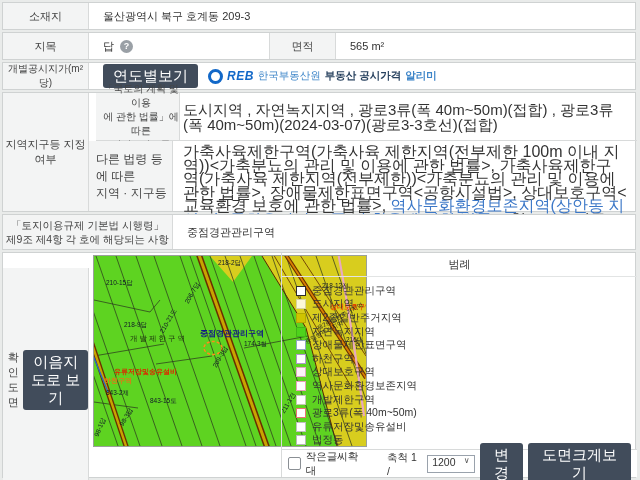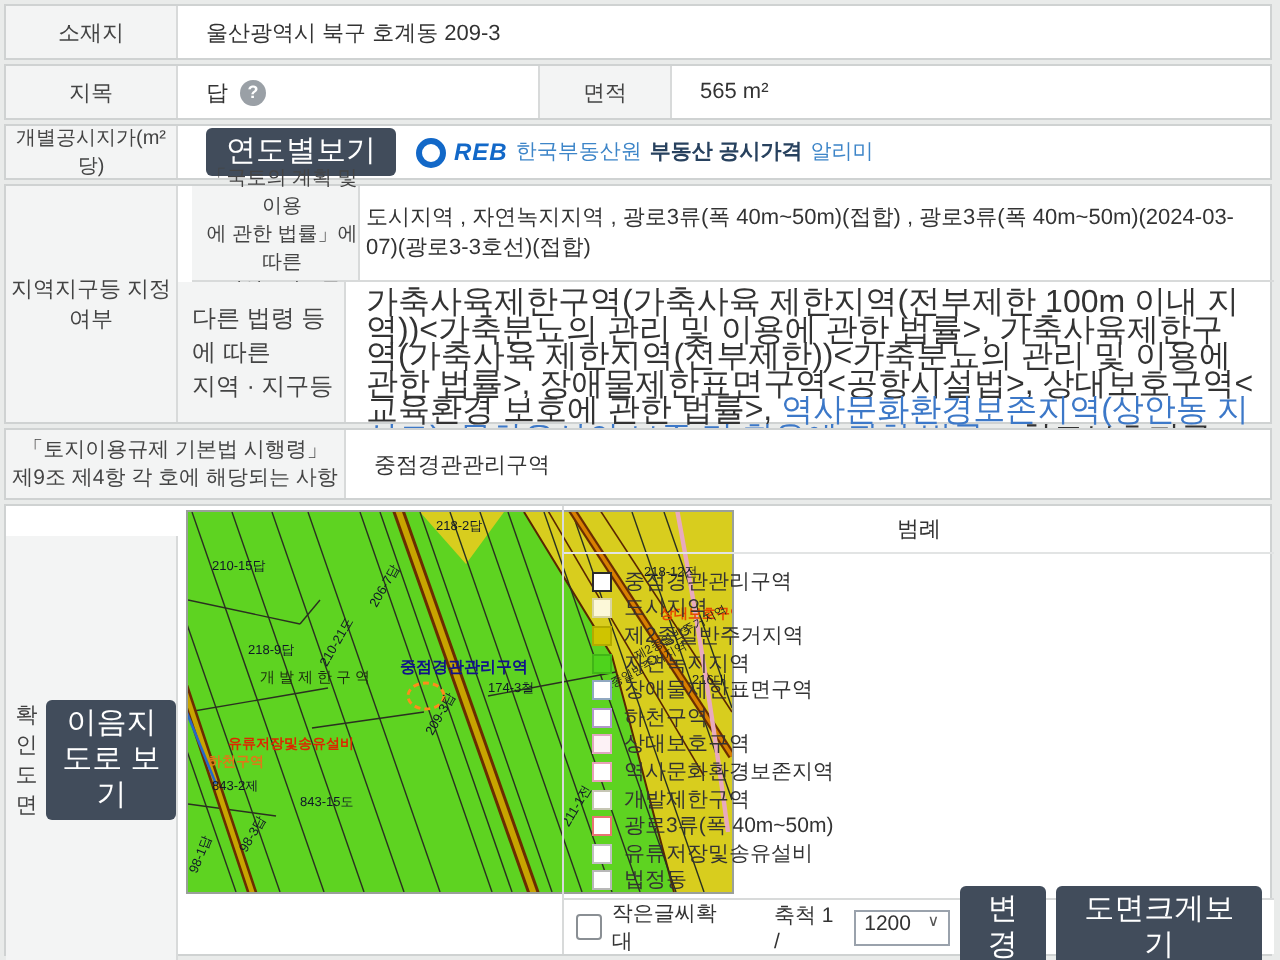--- a/index.html
+++ b/index.html
@@ -15,21 +15,21 @@
   .prewrap{white-space:pre-line;}
   .darkbtn{background:#414c5b;color:#fff;border:none;border-radius:3px;font-size:15px;
     padding:3px 10px;font-family:inherit;line-height:1.2;cursor:pointer;}
   .helpicon{display:inline-flex;width:13px;height:13px;border-radius:50%;background:#9aa0a6;color:#fff;
     font-size:9px;align-items:center;justify-content:center;margin-left:6px;font-weight:bold;}
   .rebline{display:flex;align-items:center;gap:4px;font-size:10.5px;}
   .reblogoicon{display:inline-block;width:9px;height:9px;border:3px solid #1268c8;border-radius:50%;box-sizing:content-box;}
   .reblogotext{color:#1268c8;font-weight:bold;font-style:italic;font-size:12px;letter-spacing:0.5px;}
   .reborg{color:#3d85c8;}
   .rebbold{color:#27415e;font-weight:bold;}
-  .rebsuffix{color:#3d85c8;font-weight:normal;text-align:right;}
+  .rebsuffix{color:#3d85c8;font-weight:bold;text-align:right;}
   .hl{color:#3c78c8;}
   .legend-item{display:flex;align-items:center;height:13.6px;gap:6px;}
   .legend-swatch{width:10px;height:10px;border:1px solid #bbb;box-sizing:border-box;background:#fff;flex:0 0 auto;}
   .legend-label{font-size:10.5px;color:#333;white-space:nowrap;}
   .ctrlbar{position:absolute;left:0;right:0;bottom:0;height:28px;border-top:1px solid #d8dada;
     display:flex;align-items:center;font-size:10.5px;color:#333;padding:0 6px;box-sizing:border-box;gap:5px;background:#fff;}
   .checkbox{width:11px;height:11px;border:1px solid #8a8f94;border-radius:2px;background:#fff;display:inline-block;}
   .scaleselect{display:inline-flex;align-items:flex-start;justify-content:space-between;width:48px;height:18px;
     border:1px solid #9aa2ac;background:#fff;padding:0 4px;font-size:10.5px;box-sizing:border-box;}
   .chev{font-size:8px;color:#555;}
@@ -68,21 +68,21 @@
       </span>
     </div>
   </div>
 
   <div class="row" style="top:90px;height:120px;">
     <div class="labelcell" style="left:0;top:0;width:86px;height:118px;">지역지구등 지정여부</div>
 
     <div class="labelcell prewrap" style="left:86px;top:0;width:84px;height:48px;border-bottom:1px solid #d8dada;font-size:10px;text-align:center;padding-left:7px;justify-content:flex-start;margin-left:7px;">「국토의 계획 및 이용
 에 관한 법률」에 따른
 지역 · 지구등</div>
-    <div class="valuecell" style="left:170px;top:0;width:464px;height:48px;border-bottom:1px solid #d8dada;padding:4px 10px;font-size:11px;line-height:15px;">도시지역 , 자연녹지지역 , 광로3류(폭 40m~50m)(접합) , 광로3류(폭 40m~50m)(2024-03-07)(광로3-3호선)(접합)</div>
+    <div class="valuecell" style="left:170px;top:0;width:464px;height:48px;border-bottom:1px solid #d8dada;padding:4px 10px;font-size:15px;line-height:15px;">도시지역 , 자연녹지지역 , 광로3류(폭 40m~50m)(접합) , 광로3류(폭 40m~50m)(2024-03-07)(광로3-3호선)(접합)</div>
 
     <div class="labelcell prewrap" style="left:86px;top:48px;width:84px;height:70px;font-size:12px;text-align:left;padding-left:7px;justify-content:flex-start;">다른 법령 등에 따른
 지역 · 지구등</div>
     <div class="valuecell" style="left:170px;top:48px;width:464px;height:70px;padding:4px 10px;font-size:16px;line-height:13.6px;display:block;box-sizing:border-box;">
       <span>가축사육제한구역(가축사육 제한지역(전부제한 100m 이내 지역))&lt;가축분뇨의 관리 및 이용에 관한 법률&gt;, 가축사육제한구역(가축사육 제한지역(전부제한))&lt;가축분뇨의 관리 및 이용에 관한 법률&gt;, 장애물제한표면구역&lt;공항시설법&gt;, 상대보호구역&lt;교육환경 보호에 관한 법률&gt;, </span><span class="hl">역사문화환경보존지역(상안동 지석묘)&lt;문화유산의 보존 및 활용에 관한 법률&gt;</span><span>, 철도보호지구&lt;철도안전법&gt;</span>
     </div>
   </div>
 
   <div class="row" style="top:212px;height:36px;">
     <div class="labelcell prewrap" style="left:0;top:0;width:170px;height:34px;font-size:10.5px;line-height:14px;">「토지이용규제 기본법 시행령」

